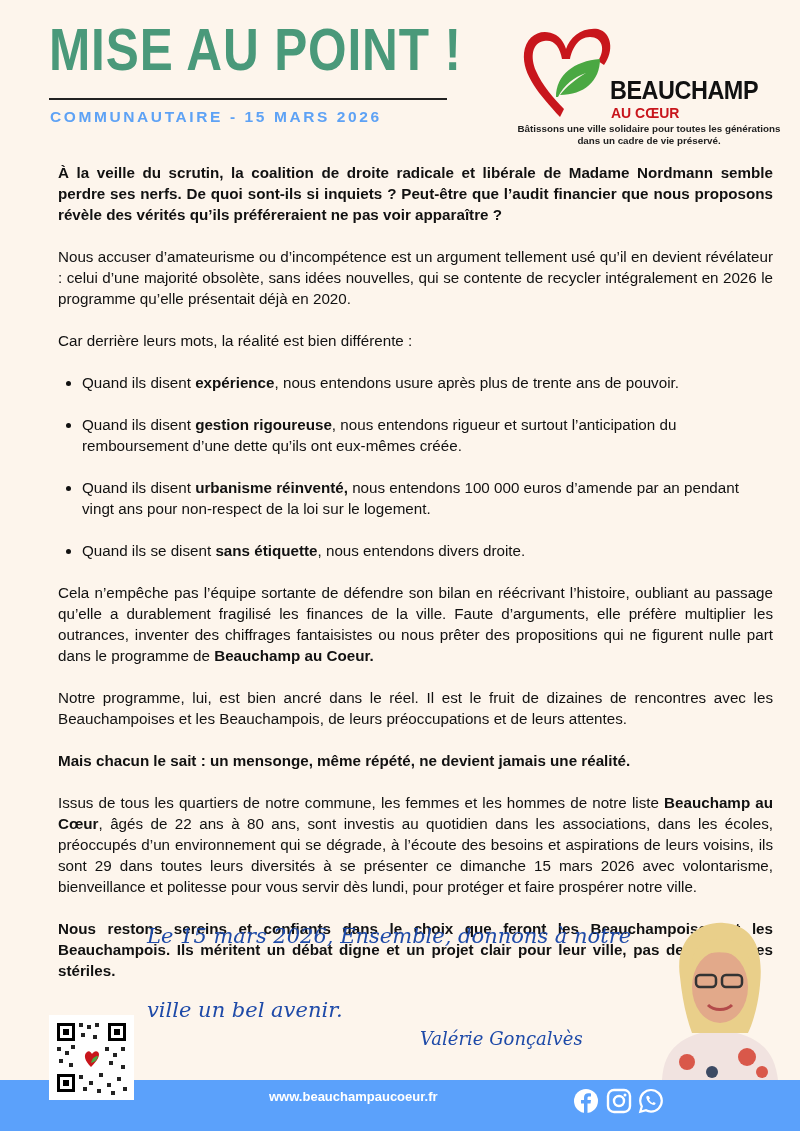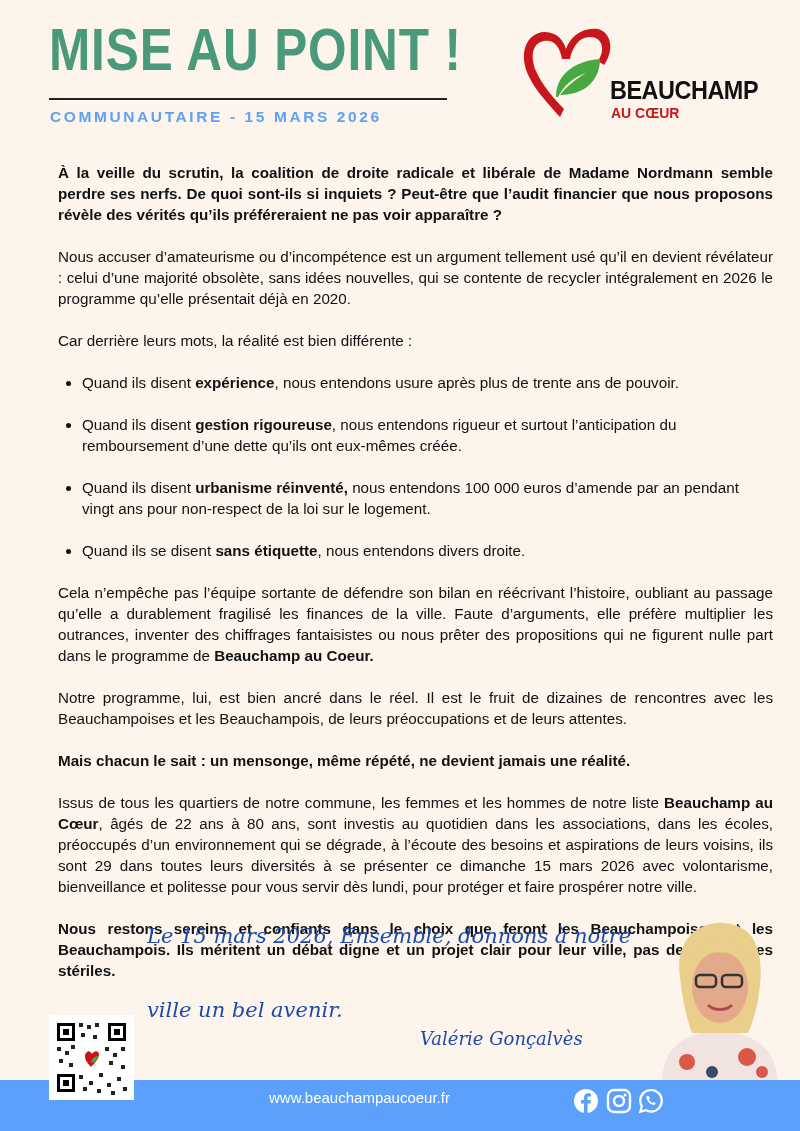--- a/index.html
+++ b/index.html
@@ -59,40 +59,44 @@
   .photo {
     position:absolute; left:652px; top:917px; width:134px; height:163px; overflow:hidden;
   }
   .footer {
     position:absolute; left:0; top:1080px; width:800px; height:51px; background:#5ba1fb;
   }
   .qr {
     position:absolute; left:49px; top:1015px; width:85px; height:85px; background:#fff;
   }
   .url {
-    position:absolute; left:269px; top:1089px; color:#fff; font-weight:normal; font-size:15px;
+    position:absolute; left:269px; top:1089px; color:#fff; font-weight:bold; font-size:13px;
   }
   .social { position:absolute; top:1088px; width:26px; height:26px; }
 </style>
 </head>
 <body>
 
 <div class="title">MISE AU POINT !</div>
 <div class="title-rule"></div>
 <div class="subtitle">
   <div>COMMUNAUTAIRE - 15 MARS 2026</div>
 </div>
 
 <div class="logo">
   <svg width="95" height="95" viewBox="0 0 95 95">
     <path d="M40 92 C20 70 2 50 4 28 C6 10 22 2 36 10 C44 15 46 24 46 24 C50 12 62 2 78 4 C92 8 94 26 84 40 L78 36 C86 24 82 12 70 12 C58 12 52 24 50 34 L42 34 C40 22 34 14 24 16 C12 18 10 32 16 46 C22 60 34 74 44 84 Z" fill="#c8161c"></path>
     <path d="M36 72 C36 50 54 36 80 34 C80 56 64 70 40 70 C46 62 56 54 66 48 C54 52 44 60 38 72 Z" fill="#4aa842"></path>
   </svg>
   <div class="logo-name">BEAUCHAMP</div>
   <div class="logo-sub">AU CŒUR</div>
+  <div class="logo-tagline">
+    <div>Bâtissons une ville solidaire pour toutes les générations</div>
+    <div>dans un cadre de vie préservé.</div>
+  </div>
 </div>
 
 <div class="content">
   <p class="bold">À la veille du scrutin, la coalition de droite radicale et libérale de Madame Nordmann semble perdre ses nerfs. De quoi sont-ils si inquiets ? Peut-être que l’audit financier que nous proposons révèle des vérités qu’ils préféreraient ne pas voir apparaître ?</p>
   <p>Nous accuser d’amateurisme ou d’incompétence est un argument tellement usé qu’il en devient révélateur : celui d’une majorité obsolète, sans idées nouvelles, qui se contente de recycler intégralement en 2026 le programme qu’elle présentait déjà en 2020.</p>
   <p>Car derrière leurs mots, la réalité est bien différente :</p>
   <ul>
     <li><span>Quand ils disent </span><b>expérience</b><span>, nous entendons usure après plus de trente ans de pouvoir.</span></li>
     <li><span>Quand ils disent </span><b>gestion rigoureuse</b><span>, nous entendons rigueur et surtout l’anticipation du remboursement d’une dette qu’ils ont eux-mêmes créée.</span></li>
     <li><span>Quand ils disent </span><b>urbanisme réinventé,</b><span> nous entendons 100 000 euros d’amende par an pendant vingt ans pour non-respect de la loi sur le logement.</span></li>

